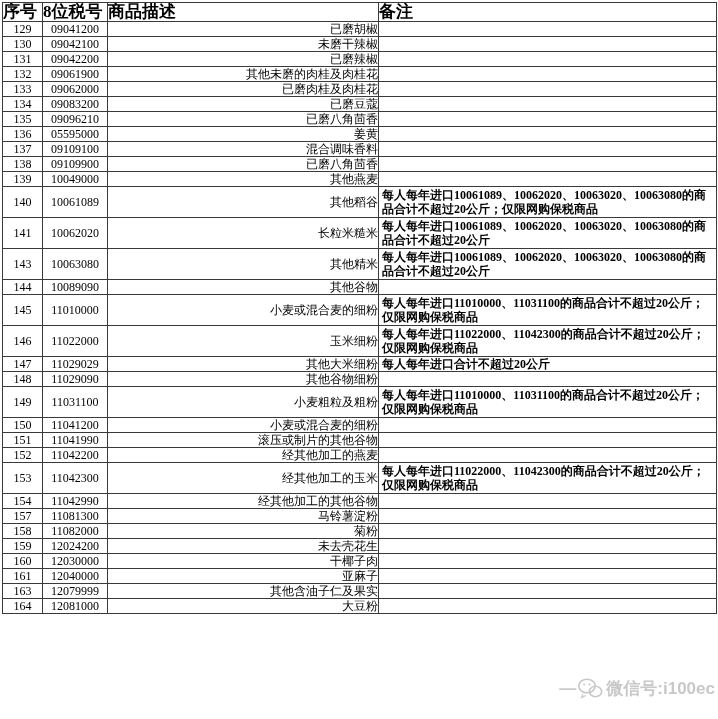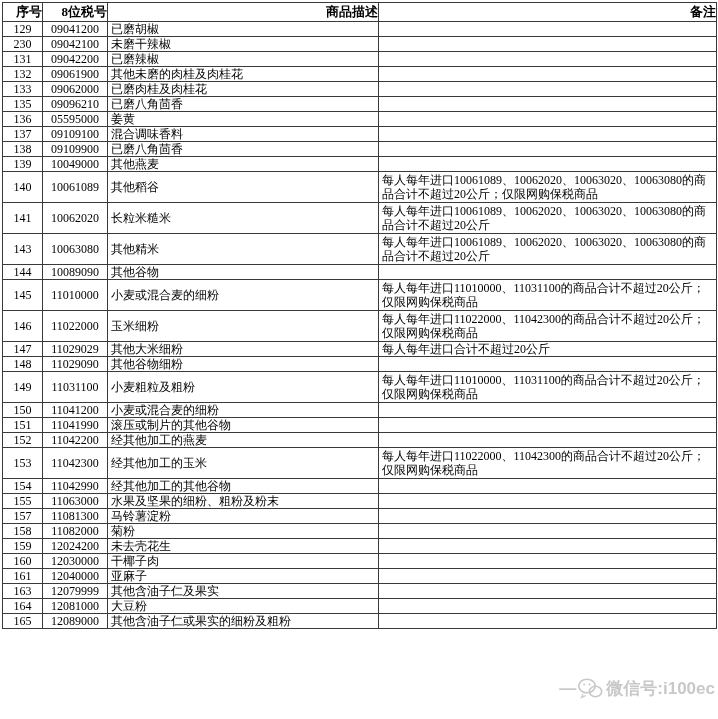--- a/index.html
+++ b/index.html
@@ -18,26 +18,26 @@
   col.c-seq{width:40px;}
   col.c-code{width:65px;}
   col.c-desc{width:271px;}
   col.c-remark{width:338px;}
   th,td{
     border:1px solid var(--border);
     color:var(--text);
     font-size:12px;line-height:14px;
     padding:0;overflow:hidden;
   }
-  th{height:18px;font-weight:bold;text-align:right;font-size:13px;}
+  th{height:18px;font-weight:bold;text-align:left;font-size:17px;}
   td{height:14px;}
   tr.tall td{height:30px;}
   td.seq,td.code{text-align:center;font-family:"Liberation Serif","DejaVu Serif",serif;}
-  td.desc{text-align:left;padding-left:3px;}
-  td.remark{text-align:left;padding:0 2px 0 3px;word-break:break-all;}
+  td.desc{text-align:right;padding-left:3px;}
+  td.remark{text-align:left;padding:0 2px 0 3px;word-break:break-all;font-weight:bold;}
   .watermark{
     position:absolute;top:677px;right:3px;
     display:flex;align-items:center;gap:3px;
     color:var(--wm);font-size:17px;font-weight:bold;
     font-family:"Liberation Sans","DejaVu Sans",sans-serif;
     text-shadow:0 0 1px #ffffff;
     white-space:nowrap;pointer-events:none;
   }
   .watermark .dash{letter-spacing:-2px;}
   .wicon{display:inline-block;line-height:0;}
@@ -61,41 +61,47 @@
     </tr>
   </thead>
   <tbody id="table-body">
       <tr>
         <td class="seq">129</td>
         <td class="code">09041200</td>
         <td class="desc">已磨胡椒</td>
         <td class="remark"></td>
       </tr>
       <tr>
-        <td class="seq">230</td>
+        <td class="seq">130</td>
         <td class="code">09042100</td>
         <td class="desc">未磨干辣椒</td>
         <td class="remark"></td>
       </tr>
       <tr>
         <td class="seq">131</td>
         <td class="code">09042200</td>
         <td class="desc">已磨辣椒</td>
         <td class="remark"></td>
       </tr>
       <tr>
         <td class="seq">132</td>
         <td class="code">09061900</td>
         <td class="desc">其他未磨的肉桂及肉桂花</td>
         <td class="remark"></td>
       </tr>
       <tr>
         <td class="seq">133</td>
         <td class="code">09062000</td>
         <td class="desc">已磨肉桂及肉桂花</td>
+        <td class="remark"></td>
+      </tr>
+      <tr>
+        <td class="seq">134</td>
+        <td class="code">09083200</td>
+        <td class="desc">已磨豆蔻</td>
         <td class="remark"></td>
       </tr>
       <tr>
         <td class="seq">135</td>
         <td class="code">09096210</td>
         <td class="desc">已磨八角茴香</td>
         <td class="remark"></td>
       </tr>
       <tr>
         <td class="seq">136</td>
@@ -199,26 +205,20 @@
         <td class="desc">经其他加工的玉米</td>
         <td class="remark">每人每年进口11022000、11042300的商品合计不超过20公斤；仅限网购保税商品</td>
       </tr>
       <tr>
         <td class="seq">154</td>
         <td class="code">11042990</td>
         <td class="desc">经其他加工的其他谷物</td>
         <td class="remark"></td>
       </tr>
       <tr>
-        <td class="seq">155</td>
-        <td class="code">11063000</td>
-        <td class="desc">水果及坚果的细粉、粗粉及粉末</td>
-        <td class="remark"></td>
-      </tr>
-      <tr>
         <td class="seq">157</td>
         <td class="code">11081300</td>
         <td class="desc">马铃薯淀粉</td>
         <td class="remark"></td>
       </tr>
       <tr>
         <td class="seq">158</td>
         <td class="code">11082000</td>
         <td class="desc">菊粉</td>
         <td class="remark"></td>
@@ -244,26 +244,20 @@
       <tr>
         <td class="seq">163</td>
         <td class="code">12079999</td>
         <td class="desc">其他含油子仁及果实</td>
         <td class="remark"></td>
       </tr>
       <tr>
         <td class="seq">164</td>
         <td class="code">12081000</td>
         <td class="desc">大豆粉</td>
-        <td class="remark"></td>
-      </tr>
-      <tr>
-        <td class="seq">165</td>
-        <td class="code">12089000</td>
-        <td class="desc">其他含油子仁或果实的细粉及粗粉</td>
         <td class="remark"></td>
       </tr>
     </tbody>
 </table>
 
 <div class="watermark">
   <span class="dash">—</span>
   <span class="wicon">
     <svg width="26" height="21" viewBox="0 0 26 21">
       <g fill="none" stroke="#c8c8c8" stroke-width="1.6">

